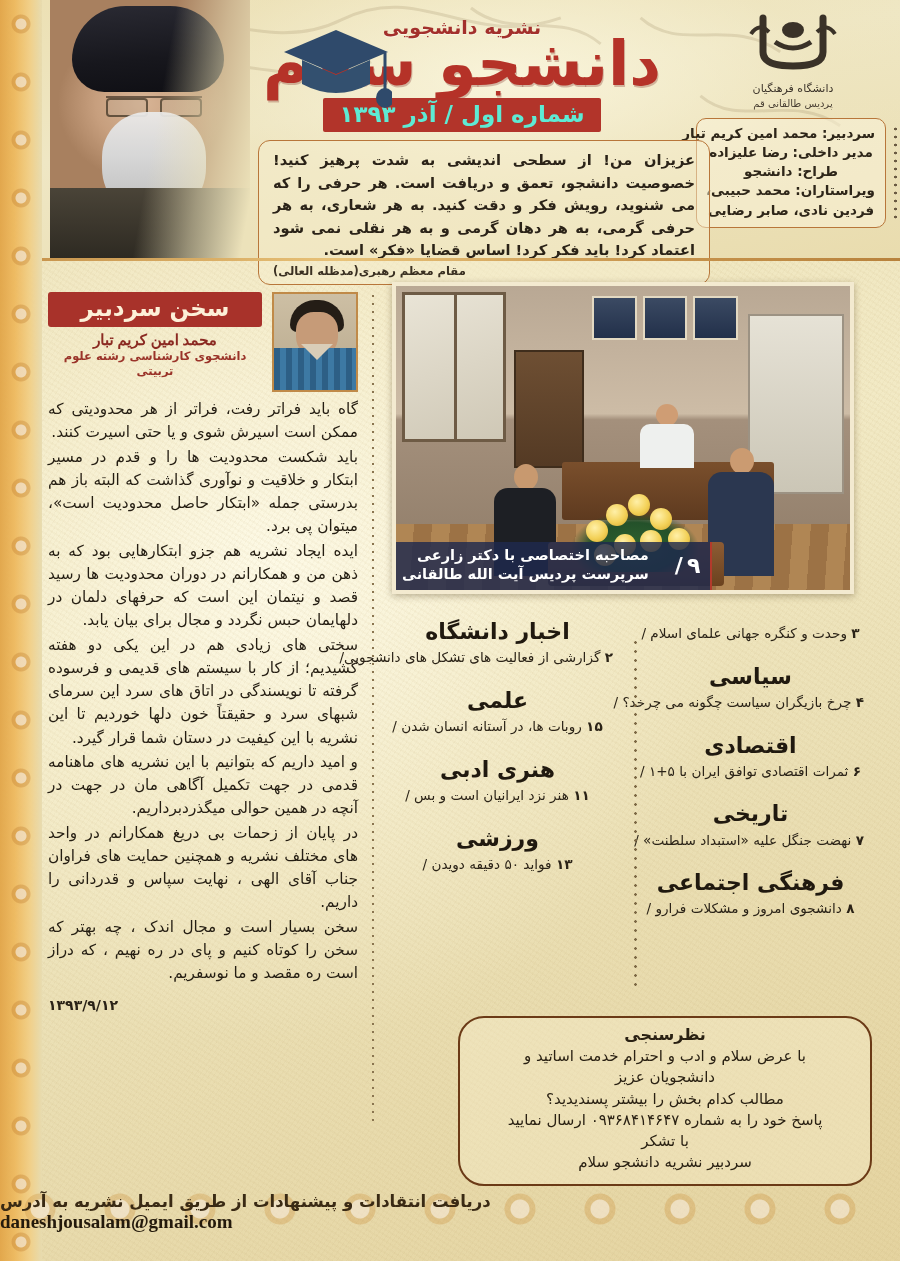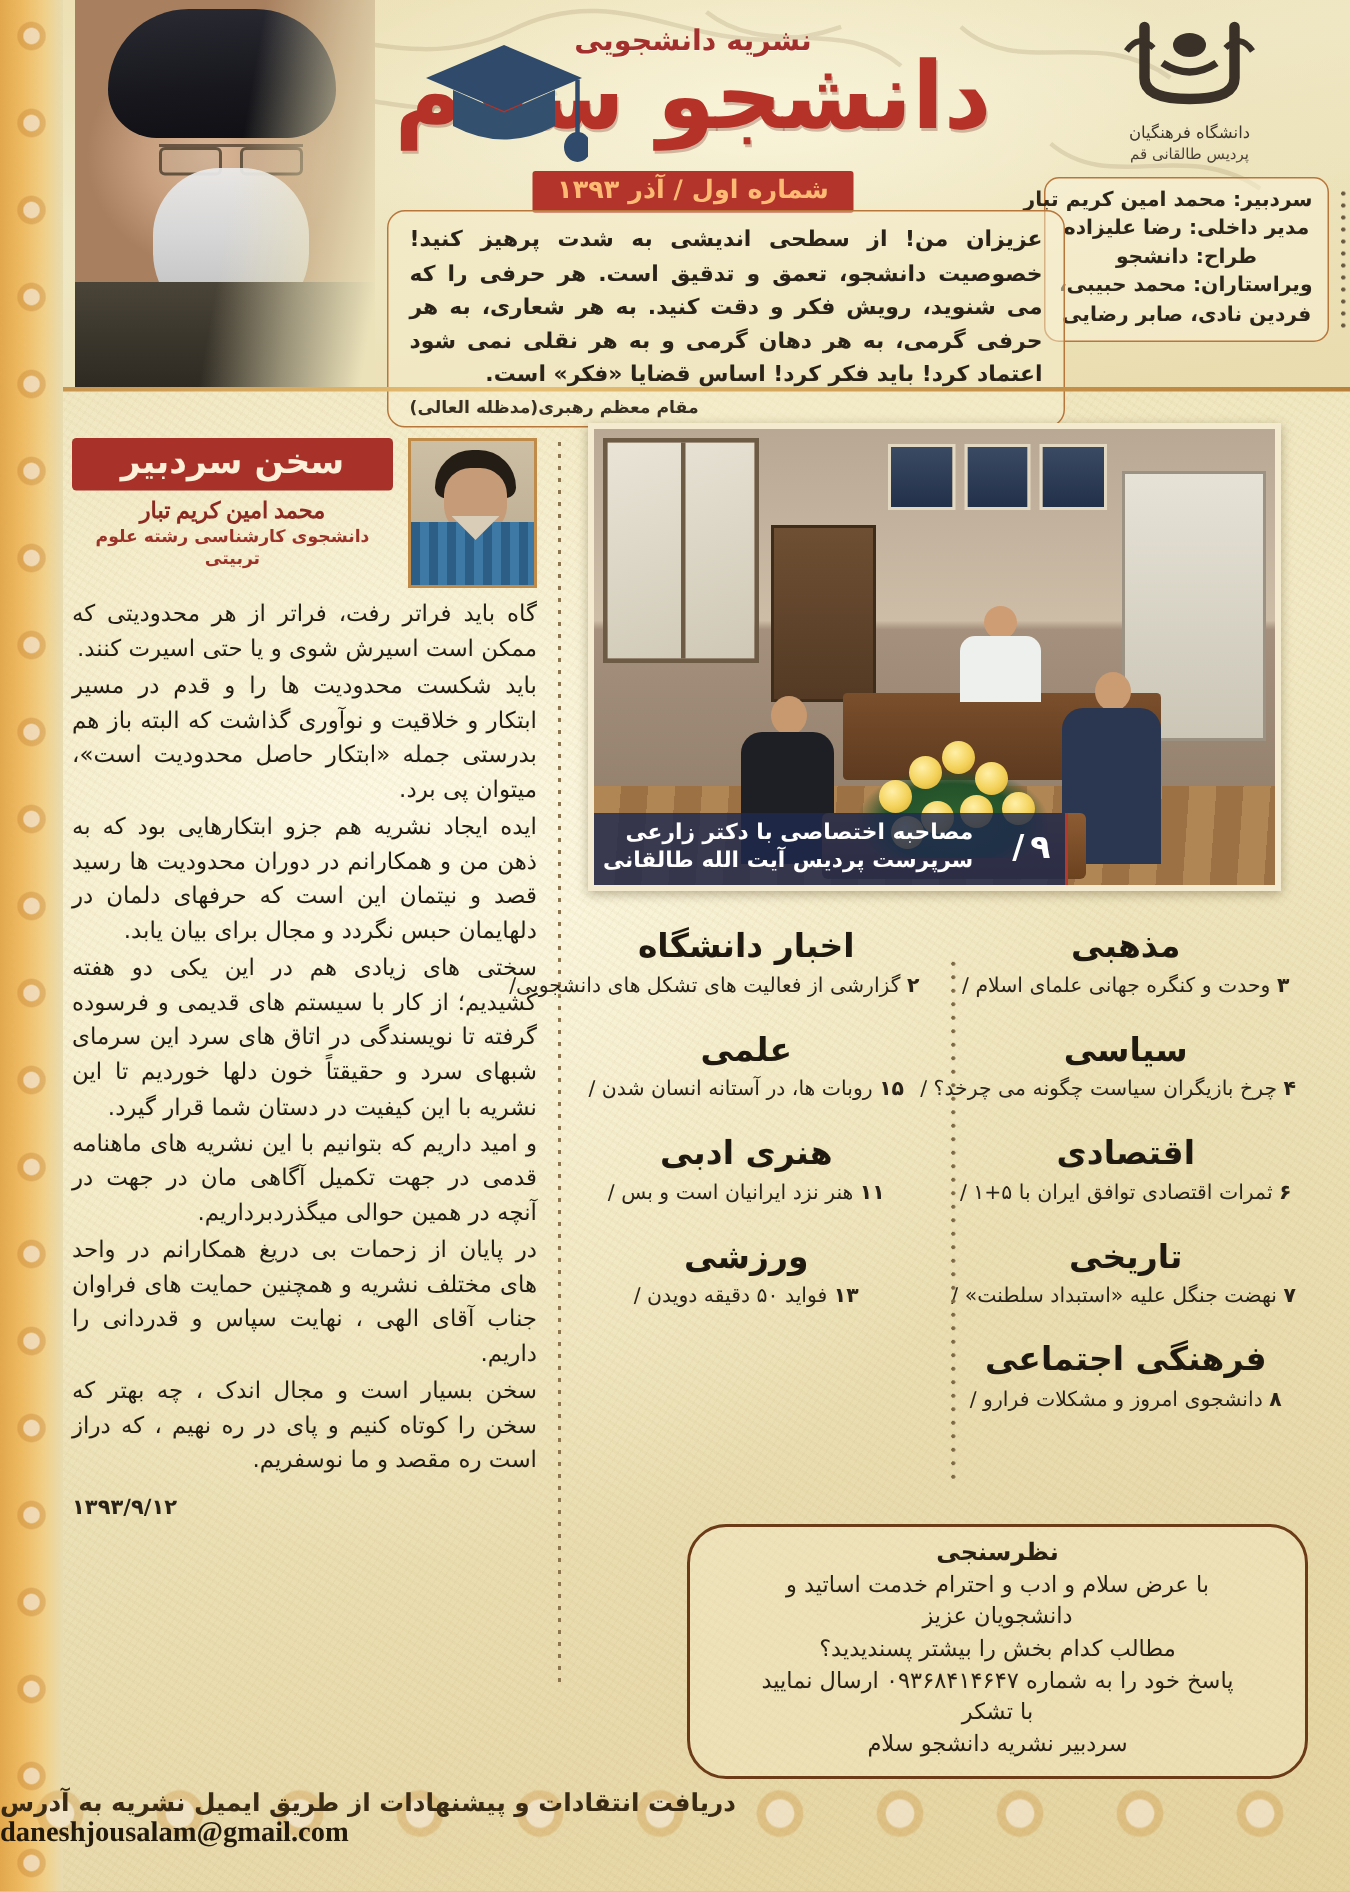--- a/index.html
+++ b/index.html
@@ -157,25 +157,25 @@
   .masthead-title {
     font-size: 62px;
     font-weight: bold;
     color: #b53228;
     line-height: .96;
     text-shadow: 1px 2px 0 rgba(120,30,20,.28);
     white-space: nowrap;
   }
   .masthead-issue {
     display: inline-block;
-    margin-top: 20px;
+    margin-top: 4px;
     padding: 3px 16px 5px;
     background: #b2342a;
-    color: #fdba74;
-    font-size: 17px;
+    color: #5eead4;
+    font-size: 23px;
     font-weight: bold;
     border-radius: 2px;
   }
   .grad-cap {
     position: absolute;
     left: 18px; top: 6px;
     width: 112px; height: 96px;
   }
 
   
@@ -619,21 +619,21 @@
   <div class="credits">
     <div class="credits-dots"></div>
     <div>سردبیر: محمد امین کریم تبار</div>
     <div>مدیر داخلی: رضا علیزاده</div>
     <div>طراح: دانشجو</div>
     <div>ویراستاران: محمد حبیبی،</div>
     <div>فردین نادی، صابر رضایی</div>
   </div>
 
   <div class="quote-box">
-    <div class="quote-text">عزیزان من! از سطحی اندیشی به شدت پرهیز کنید! خصوصیت دانشجو، تعمق و تدقیق است. هر حرفی را که می شنوید، رویش فکر و دقت کنید. به هر شعاری، به هر حرفی گرمی، به هر دهان گرمی و به هر نقلی نمی شود اعتماد کرد! باید فکر کرد! اساس قضایا «فکر» است.</div>
+    <div class="quote-text">عزیزان من! از سطحی اندیشی به شدت پرهیز کنید! خصوصیت دانشجو، تعمق و دریافت است. هر حرفی را که می شنوید، رویش فکر و دقت کنید. به هر شعاری، به هر حرفی گرمی، به هر دهان گرمی و به هر نقلی نمی شود اعتماد کرد! باید فکر کرد! اساس قضایا «فکر» است.</div>
     <div class="quote-src">مقام معظم رهبری(مدظله العالی)</div>
   </div>
 </div>
 <div class="header-rule"></div>
 
 <div class="editorial">
   <div class="ed-head-row">
     <div class="ed-title-wrap">
       <span class="ed-title">سخن سردبیر</span>
       <div class="ed-author">محمد امین کریم تبار</div>
@@ -709,21 +709,20 @@
       <div class="cap-lines">
         <div>مصاحبه اختصاصی با دکتر زارعی</div>
         <div>سرپرست پردیس آیت الله طالقانی</div>
       </div>
     </div>
   </div>
 
   <div class="toc">
     <div class="toc-col right">
       <div class="toc-item">
-        <div class="toc-cat">مذهبی</div>
         <div class="toc-line">
           <span class="toc-page">۳</span>
           <span>وحدت و کنگره جهانی علمای اسلام /</span>
         </div>
       </div>
       <div class="toc-item">
         <div class="toc-cat">سیاسی</div>
         <div class="toc-line">
           <span class="toc-page">۴</span>
           <span>چرخ بازیگران سیاست چگونه می چرخد؟ /</span>

